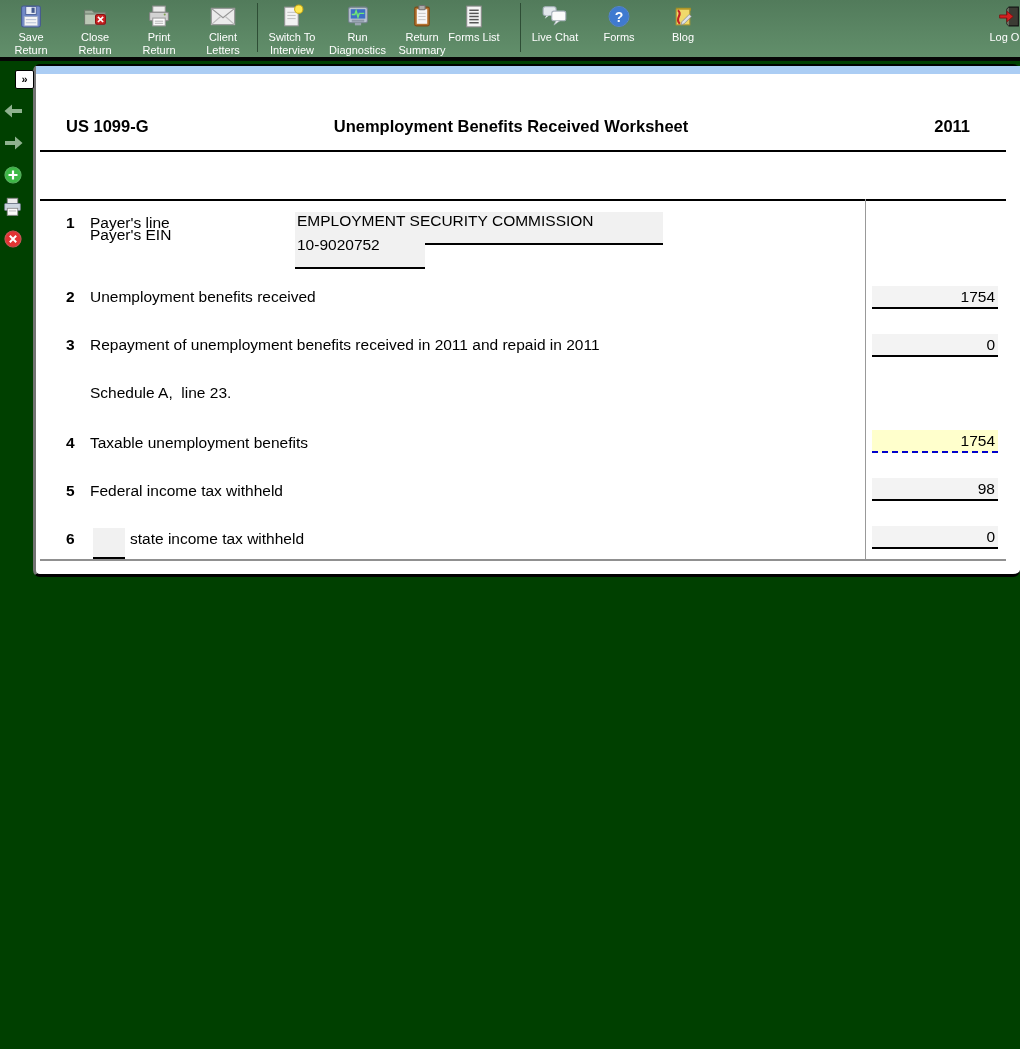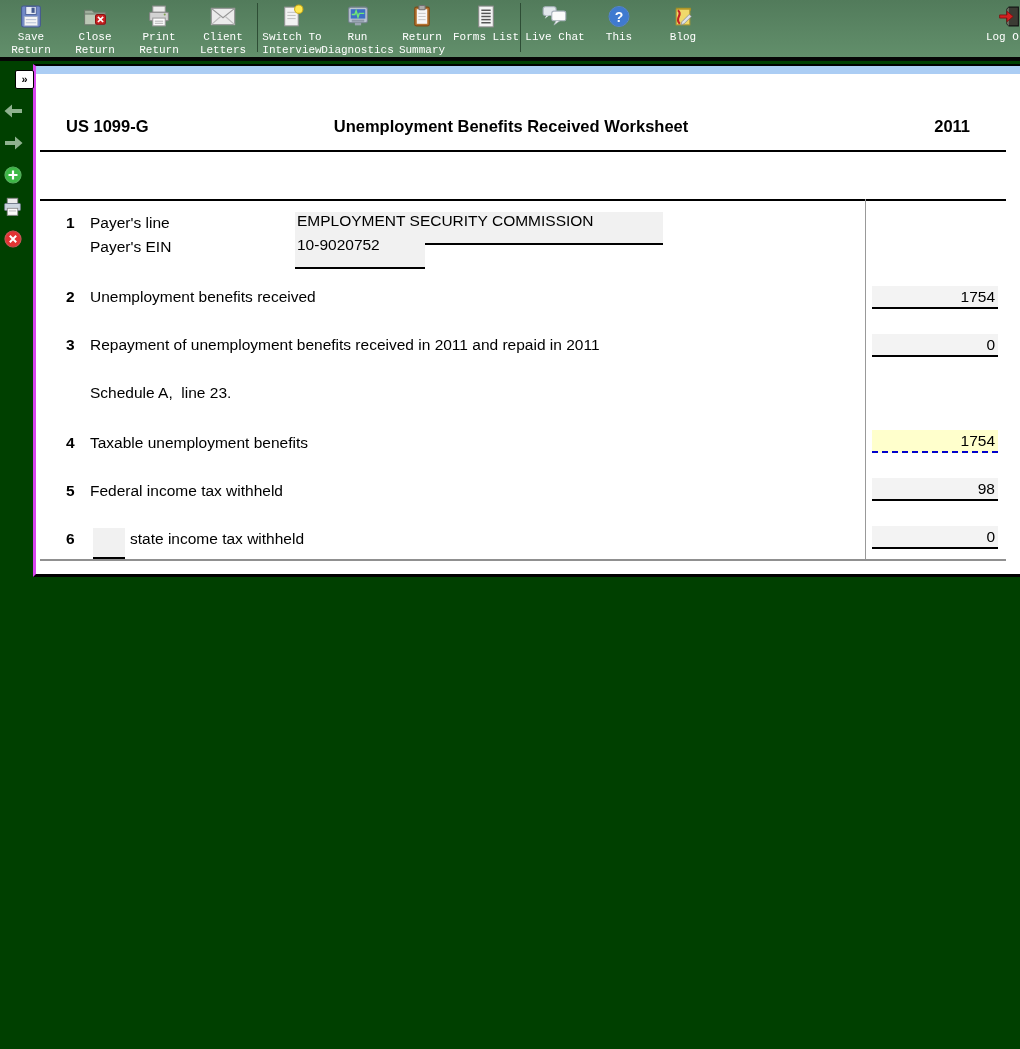--- a/index.html
+++ b/index.html
@@ -10,33 +10,33 @@
   
   .toolbar{
     position:absolute;left:0;top:0;width:1020px;height:57px;
     background:linear-gradient(#527b5b,#628f6b);
     border-bottom:4px solid #060606;
   }
   .tbtn{position:absolute;top:2px;display:flex;flex-direction:column;align-items:center;cursor:pointer}
   .tbtn .ic{height:27px;display:flex;align-items:flex-end;justify-content:center}
   .tlabel{
     font-size:11px;line-height:12.5px;color:#ffffff;text-align:center;
-    white-space:pre-line;margin-top:2px;font-family:Liberation Mono, monospace;
+    white-space:pre-line;margin-top:2px;
   }
   .tsep{position:absolute;top:3px;width:1px;height:49px;background:#2e4d35}
   
   .side{position:absolute;cursor:pointer;z-index:3}
   .expand-tab{
     left:15px;top:70px;width:17px;height:17px;background:#fff;border:1px solid #000;
     border-radius:2px;font-size:11px;font-weight:bold;line-height:16px;text-align:center;color:#000;
   }
   
   .panel{
     position:absolute;left:33px;top:64px;width:984px;height:508px;background:#ffffff;
-    border-left:3px solid #d946ef;border-top:2px solid #000;border-bottom:3px solid #000;z-index:1;
+    border-left:3px solid #737373;border-top:2px solid #000;border-bottom:3px solid #000;z-index:1;border-radius:7px;
   }
   .strip{position:absolute;left:0;top:0;width:984px;height:8px;background:#abcdf4}
   .abs{position:absolute}
   .hline{position:absolute;left:4px;width:966px;height:2px;background:#000}
   .grayline{position:absolute;left:4px;width:966px;height:2px;background:#909090}
   .vdiv{position:absolute;left:829px;top:133px;width:1px;height:362px;background:#999}
   .hdr{font-size:16.5px;font-weight:bold;color:#000;white-space:nowrap}
   .ltext{position:absolute;font-size:15.5px;color:#000;white-space:nowrap}
   .lnum{position:absolute;font-size:15.5px;font-weight:bold;color:#000}
   .prewrap{white-space:pre}
@@ -155,21 +155,21 @@
           <rect x="9" y="1.5" width="6" height="4" rx="1" fill="#ababab" stroke="#707070"></rect>
           <line x1="8.5" y1="9" x2="15.5" y2="9" stroke="#c9c9c9"></line>
           <line x1="8.5" y1="12" x2="15.5" y2="12" stroke="#c9c9c9"></line>
           <line x1="8.5" y1="15" x2="15.5" y2="15" stroke="#c9c9c9"></line>
         </svg>
     </span>
     <span class="tlabel">Return
 Summary</span>
   </div>
 
-  <div class="tbtn" style="left:452px;width:68px">
+  <div class="tbtn" style="left:440px;width:68px">
     <span class="ic">
       <svg width="26" height="25" viewBox="0 0 24 24">
           <rect x="5" y="2" width="14" height="20" fill="#f4f4f4" stroke="#888"></rect>
           <line x1="7.5" y1="6" x2="16.5" y2="6" stroke="#555" stroke-width="1.4"></line>
           <line x1="7.5" y1="9" x2="16.5" y2="9" stroke="#555" stroke-width="1.4"></line>
           <line x1="7.5" y1="12" x2="16.5" y2="12" stroke="#555" stroke-width="1.4"></line>
           <line x1="7.5" y1="15" x2="16.5" y2="15" stroke="#555" stroke-width="1.4"></line>
           <line x1="7.5" y1="18" x2="16.5" y2="18" stroke="#555" stroke-width="1.4"></line>
         </svg>
     </span>
@@ -191,21 +191,21 @@
   </div>
 
   <div class="tbtn" style="left:588px;width:62px">
     <span class="ic">
       <svg width="24" height="25" viewBox="0 0 24 24">
           <circle cx="12" cy="12" r="10" fill="#3f7ad0" stroke="#265a9e"></circle>
           <circle cx="12" cy="12" r="10" fill="none" stroke="#7fa8e0" stroke-width="1" opacity="0.6"></circle>
           <text x="12" y="17" font-size="14" font-weight="bold" fill="#ffffff" text-anchor="middle" font-family="Liberation Sans, sans-serif">?</text>
         </svg>
     </span>
-    <span class="tlabel">This</span>
+    <span class="tlabel">Forms</span>
   </div>
 
   <div class="tbtn" style="left:651px;width:64px">
     <span class="ic">
       <svg width="26" height="25" viewBox="0 0 24 24">
           <path d="M6 4 h13 v2 h-11 z" fill="#d9b93c" stroke="#a8901f"></path>
           <rect x="5.5" y="5" width="13" height="15" fill="#f0d96a" stroke="#b89a2e"></rect>
           <path d="M7 6 q3 2 1 6 q-2 4 1 7" stroke="#c42222" fill="none" stroke-width="2"></path>
           <path d="M11 17 l7-7 2 2 -7 7 -3 1 z" fill="#dfe3e8" stroke="#8b9197" stroke-width="0.8"></path>
         </svg>
@@ -285,21 +285,21 @@
 
   <div class="hline" style="top:84px"></div>
 
 
   <div class="hline" style="top:133px"></div>
   <div class="vdiv"></div>
 
   <div class="lnum" style="left:30px;top:148px">1</div>
   <div class="ltext" style="left:54px;top:148px">Payer's line</div>
   <div class="tfield" style="left:259px;top:146px;width:366px;height:19px">EMPLOYMENT SECURITY COMMISSION</div>
-  <div class="ltext" style="left:54px;top:172px">Payer's EIN</div>
+  <div class="ltext" style="left:54px;top:160px">Payer's EIN</div>
   <div class="tfield" style="left:259px;top:170px;width:128px;height:19px">10-9020752</div>
 
   <div class="lnum" style="left:30px;top:222px">2</div>
   <div class="ltext" style="left:54px;top:222px">Unemployment benefits received</div>
   <div class="vfield" style="top:220px">1754</div>
 
   <div class="lnum" style="left:30px;top:270px">3</div>
   <div class="ltext" style="left:54px;top:270px">Repayment of unemployment benefits received in 2011 and repaid in 2011</div>
   <div class="ltext prewrap" style="left:54px;top:318px">Schedule A,  line 23.</div>
   <div class="vfield" style="top:268px">0</div>

